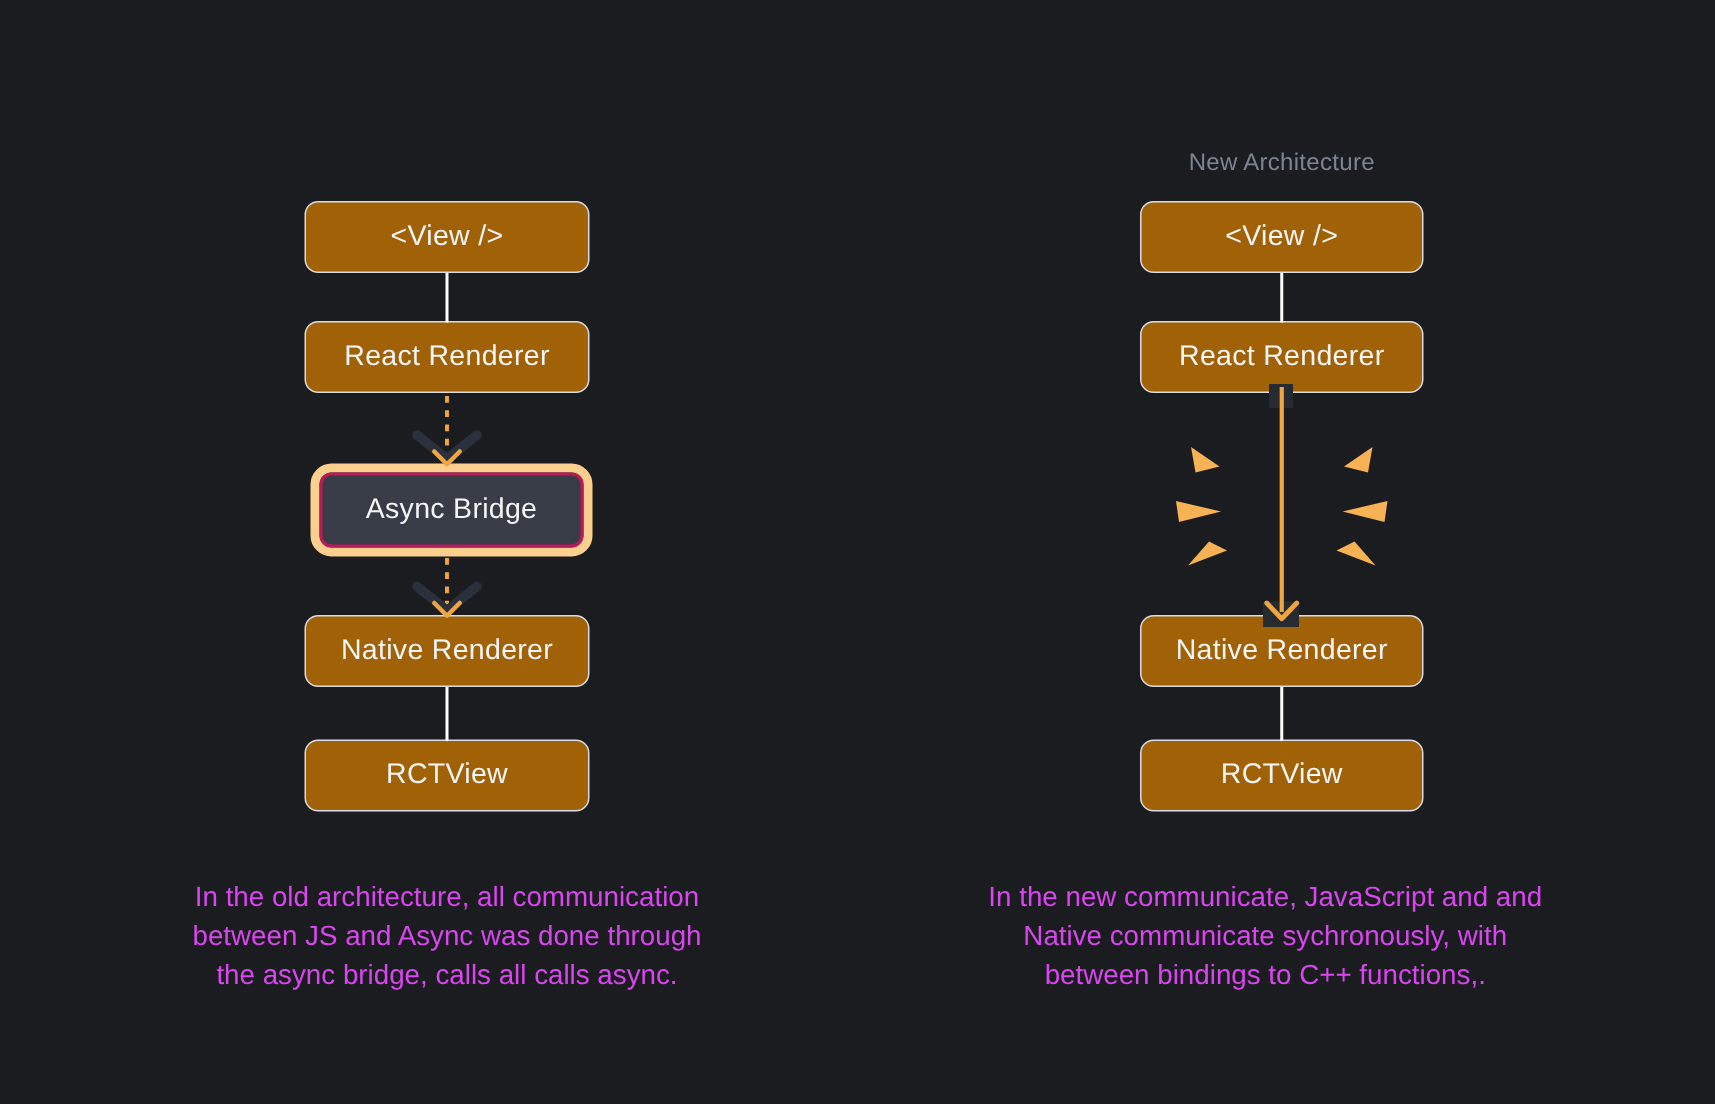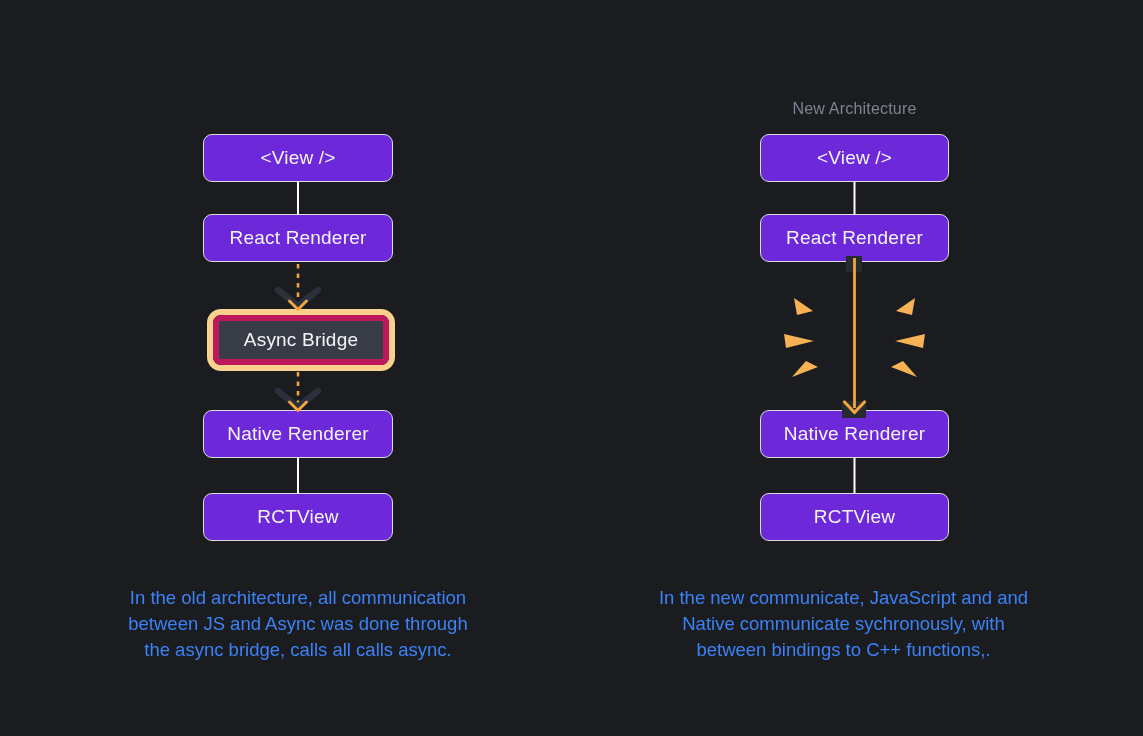--- a/index.html
+++ b/index.html
@@ -28,21 +28,21 @@
     text-align: center;
     color: #7c8492;
     font-size: 16px;
     letter-spacing: 0.2px;
     z-index: 2;
   }
   .node {
     position: absolute;
     width: 190px;
     height: 48px;
-    background: #6d28d9;
+    background: #a16207;
     border: 1.5px solid #d9dce2;
     border-radius: 9px;
     box-sizing: border-box;
     display: flex;
     align-items: center;
     justify-content: center;
     color: #f4f5f7;
     font-size: 19px;
     font-weight: 500;
     letter-spacing: 0.2px;
@@ -55,36 +55,36 @@
     width: 188px;
     height: 62px;
     border: 6px solid #fbcf8d;
     border-radius: 14px;
     box-sizing: border-box;
     z-index: 2;
   }
   .bridge-inner {
     width: 100%;
     height: 100%;
-    border: 6px solid #be185d;
+    border: 2px solid #be185d;
     border-radius: 8px;
     box-sizing: border-box;
     background: #373c46;
     display: flex;
     align-items: center;
     justify-content: center;
     color: #f4f5f7;
     font-size: 19px;
     font-weight: 500;
     letter-spacing: 0.2px;
   }
   .caption {
     position: absolute;
     text-align: center;
-    color: #3b82f6;
+    color: #d946ef;
     font-size: 18.5px;
     line-height: 26px;
     z-index: 2;
   }
   
   .t-old   { left: 203px; top: 77px;  }
   .t-new   { left: 760px; top: 100px; width: 189px; }
   .n-view-old   { left: 203px; top: 134px; }
   .n-react-old  { left: 203px; top: 214px; }
   .n-native-old { left: 203px; top: 410px; }

